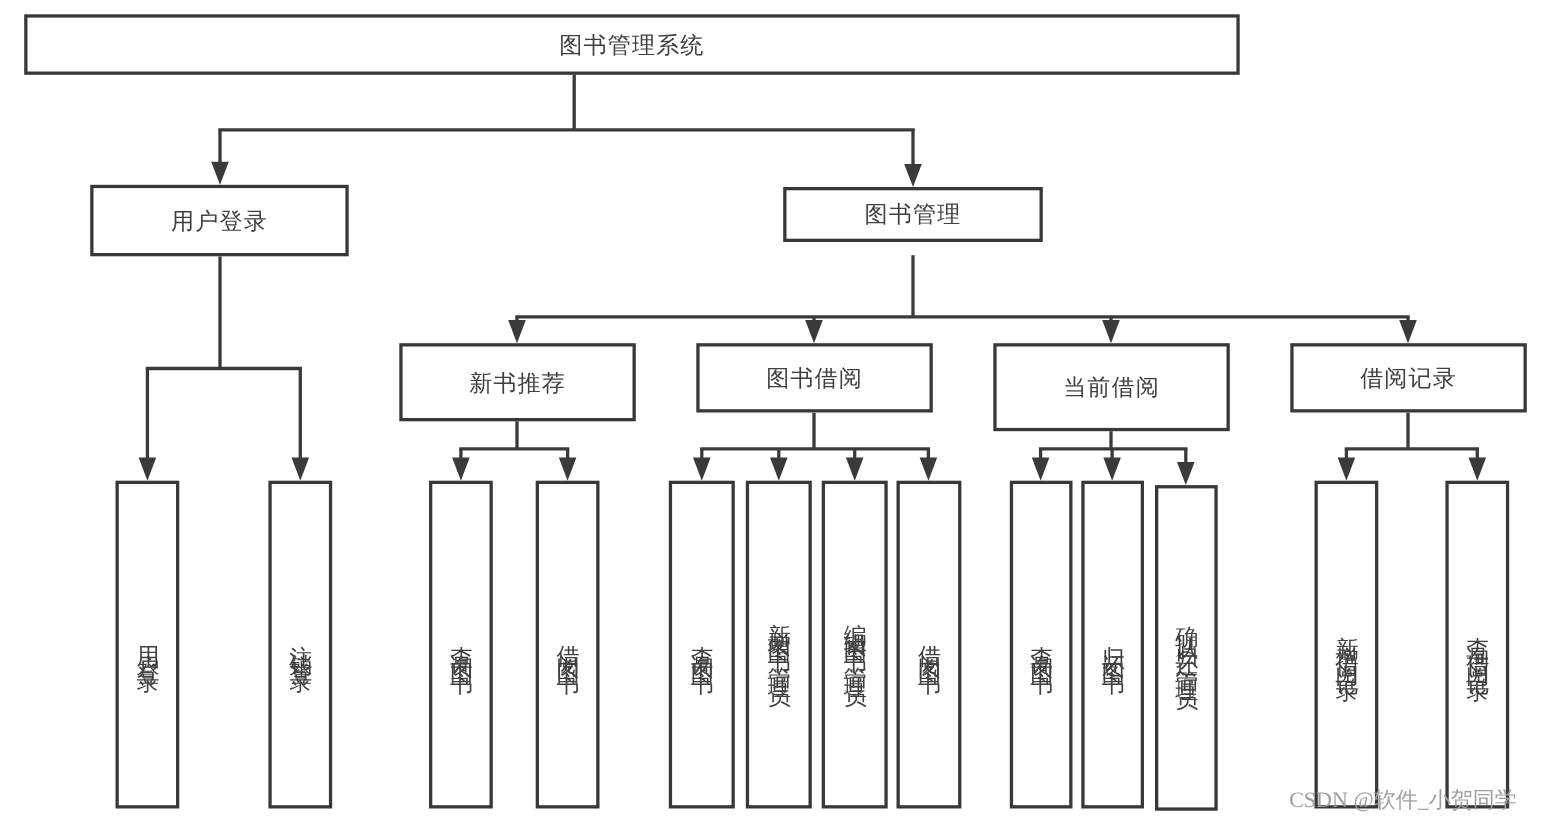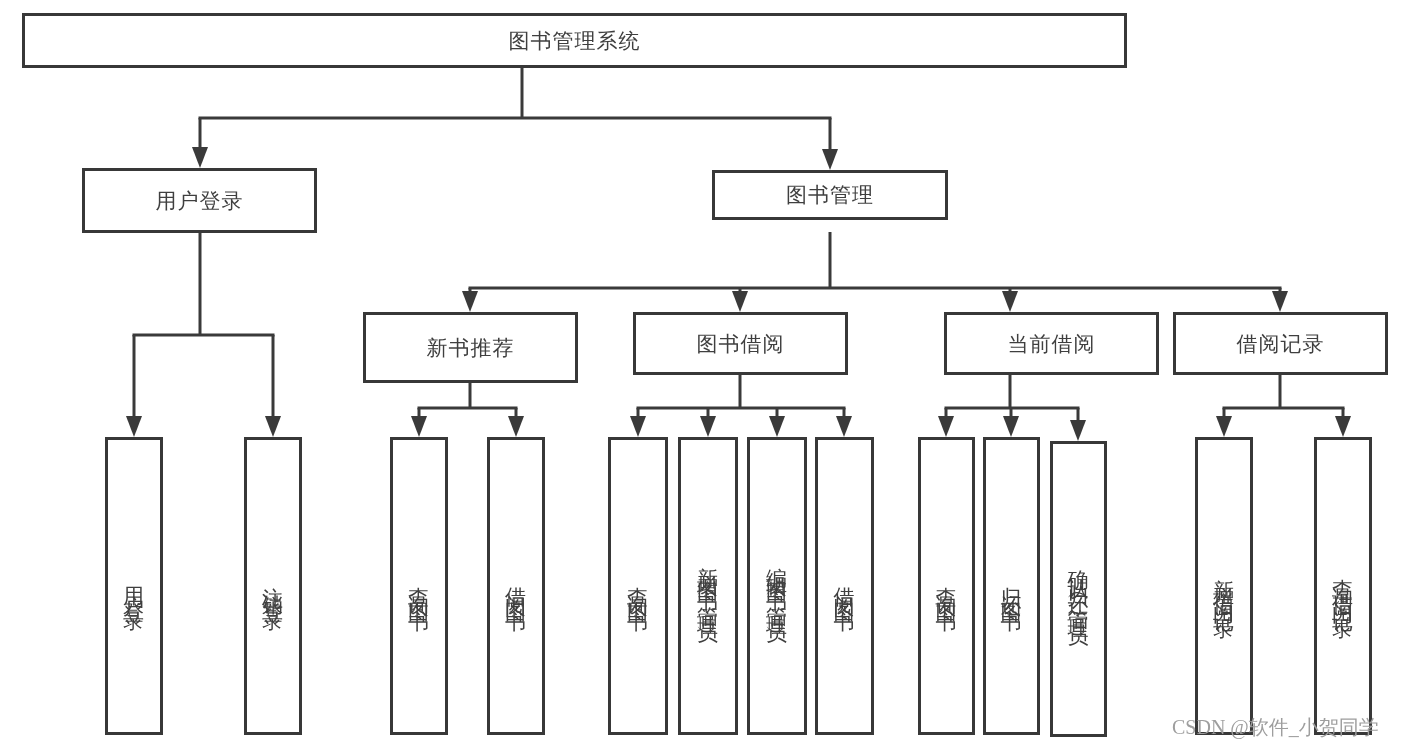--- a/index.html
+++ b/index.html
@@ -141,21 +141,21 @@
   <div class="node h" style="left: 712px; top: 170px; width: 236px; height: 50px; border-color: rgb(56, 56, 56); color: rgb(63, 63, 63);">
     <span class="lbl">图书管理</span>
   </div>
 
   <div class="node h" style="left: 363px; top: 312px; width: 215px; height: 71px; border-color: rgb(56, 56, 56); color: rgb(63, 63, 63);">
     <span class="lbl">新书推荐</span>
   </div>
   <div class="node h" style="left: 633px; top: 312px; width: 215px; height: 63px; border-color: rgb(56, 56, 56); color: rgb(63, 63, 63);">
     <span class="lbl">图书借阅</span>
   </div>
-  <div class="node h" style="left: 944px; top: 312px; width: 215px; height: 63px; border-color: rgb(56, 56, 56); color: rgb(63, 63, 63);">
+  <div class="node h" style="left: 903px; top: 312px; width: 215px; height: 80px; border-color: rgb(56, 56, 56); color: rgb(63, 63, 63);">
     <span class="lbl">当前借阅</span>
   </div>
   <div class="node h" style="left: 1173px; top: 312px; width: 215px; height: 63px; border-color: rgb(56, 56, 56); color: rgb(63, 63, 63);">
     <span class="lbl">借阅记录</span>
   </div>
 
   <div class="node v" style="left: 105px; top: 437px; width: 58px; height: 298px; border-color: rgb(56, 56, 56); color: rgb(63, 63, 63);">
     <span class="lbl">用户登录</span>
   </div>
   <div class="node v" style="left: 244px; top: 437px; width: 58px; height: 298px; border-color: rgb(56, 56, 56); color: rgb(63, 63, 63);">

